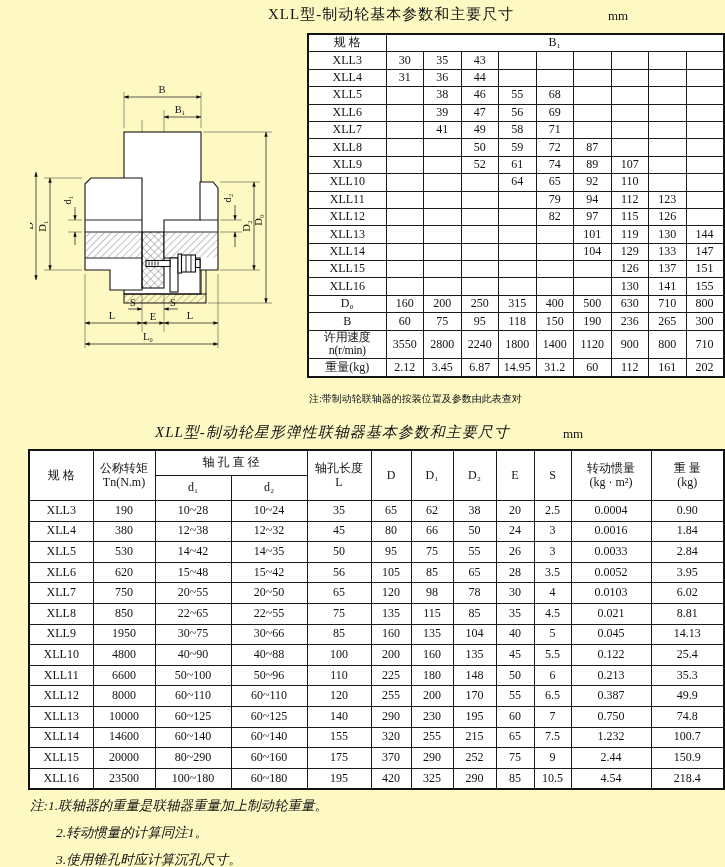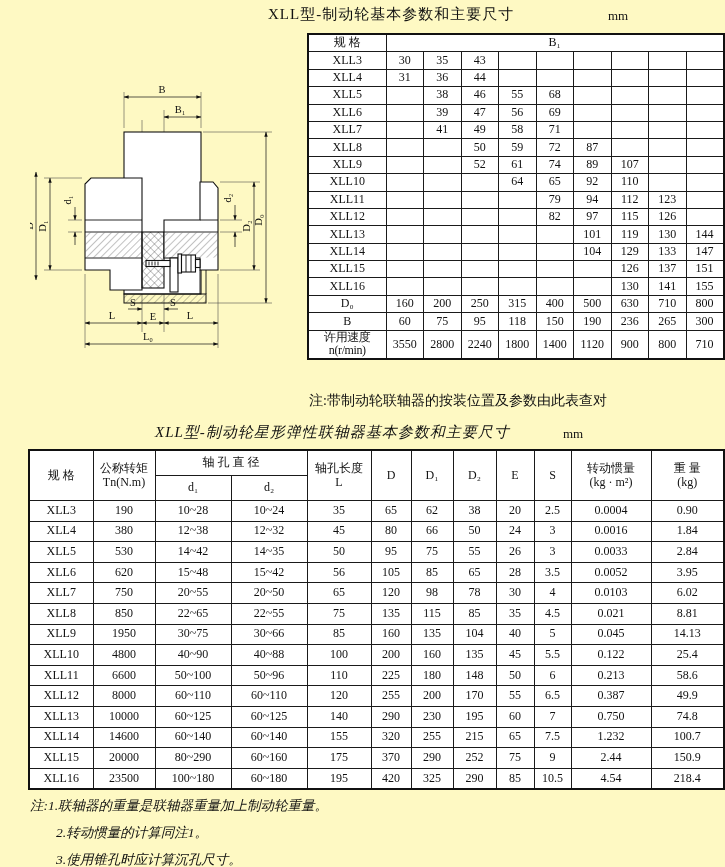--- a/index.html
+++ b/index.html
@@ -1,21 +1,21 @@
 <!DOCTYPE html>
 <html><head>
 <meta charset="utf-8">
 <style>
   html,body{margin:0;padding:0;background:#fff;}
   .page{position:relative;width:725px;height:867px;background:#fef9c3;
         font-family:"Liberation Serif",serif;color:#111;overflow:hidden;}
   .abs{position:absolute;}
   .title{font-size:15px;letter-spacing:1px;white-space:nowrap;}
   .unit{font-size:13px;}
-  .note{font-size:14px;white-space:nowrap;text-align:center;}
+  .note{font-size:10px;white-space:nowrap;text-align:center;}
   table.tbl{border-collapse:collapse;table-layout:fixed;background:#fff;
             border:2px solid #111;}
   table.tbl td{border:1px solid #1a1a1a;text-align:center;vertical-align:middle;
                font-size:12px;padding:0;line-height:1.15;white-space:pre-line;
                overflow:hidden;}
   .t1{width:416px;}
   .t1 td{height:16.4px;}
   .t2{width:695px;}
   .t2 td{height:19.6px;}
   .t2 tbody tr:nth-child(-n+2) td{height:24px;}
@@ -316,20 +316,32 @@
           <td>3550</td>
           <td>2800</td>
           <td>2240</td>
           <td>1800</td>
           <td>1400</td>
           <td>1120</td>
           <td>900</td>
           <td>800</td>
           <td>710</td>
         </tr>
+        <tr>
+          <td class="lbl">重量(kg)</td>
+          <td>2.12</td>
+          <td>3.45</td>
+          <td>6.87</td>
+          <td>14.95</td>
+          <td>31.2</td>
+          <td>60</td>
+          <td>112</td>
+          <td>161</td>
+          <td>202</td>
+        </tr>
       </tbody>
   </table>
 
   <div class="abs note" style="left:309px;top:392px;">注:带制动轮联轴器的按装位置及参数由此表查对</div>
 
   <div class="abs title" style="left:155px;top:423px;font-style:italic;">XLL型-制动轮星形弹性联轴器基本参数和主要尺寸</div>
   <div class="abs unit" style="left:563px;top:426px;">mm</div>
 
   <table class="tbl t2 abs" style="left:28px;top:449px;">
     <colgroup>
@@ -485,21 +497,21 @@
           <td>6600</td>
           <td>50~100</td>
           <td>50~96</td>
           <td>110</td>
           <td>225</td>
           <td>180</td>
           <td>148</td>
           <td>50</td>
           <td>6</td>
           <td>0.213</td>
-          <td>58.6</td>
+          <td>35.3</td>
         </tr>
         <tr>
           <td>XLL12</td>
           <td>8000</td>
           <td>60~110</td>
           <td>60~110</td>
           <td>120</td>
           <td>255</td>
           <td>200</td>
           <td>170</td>

